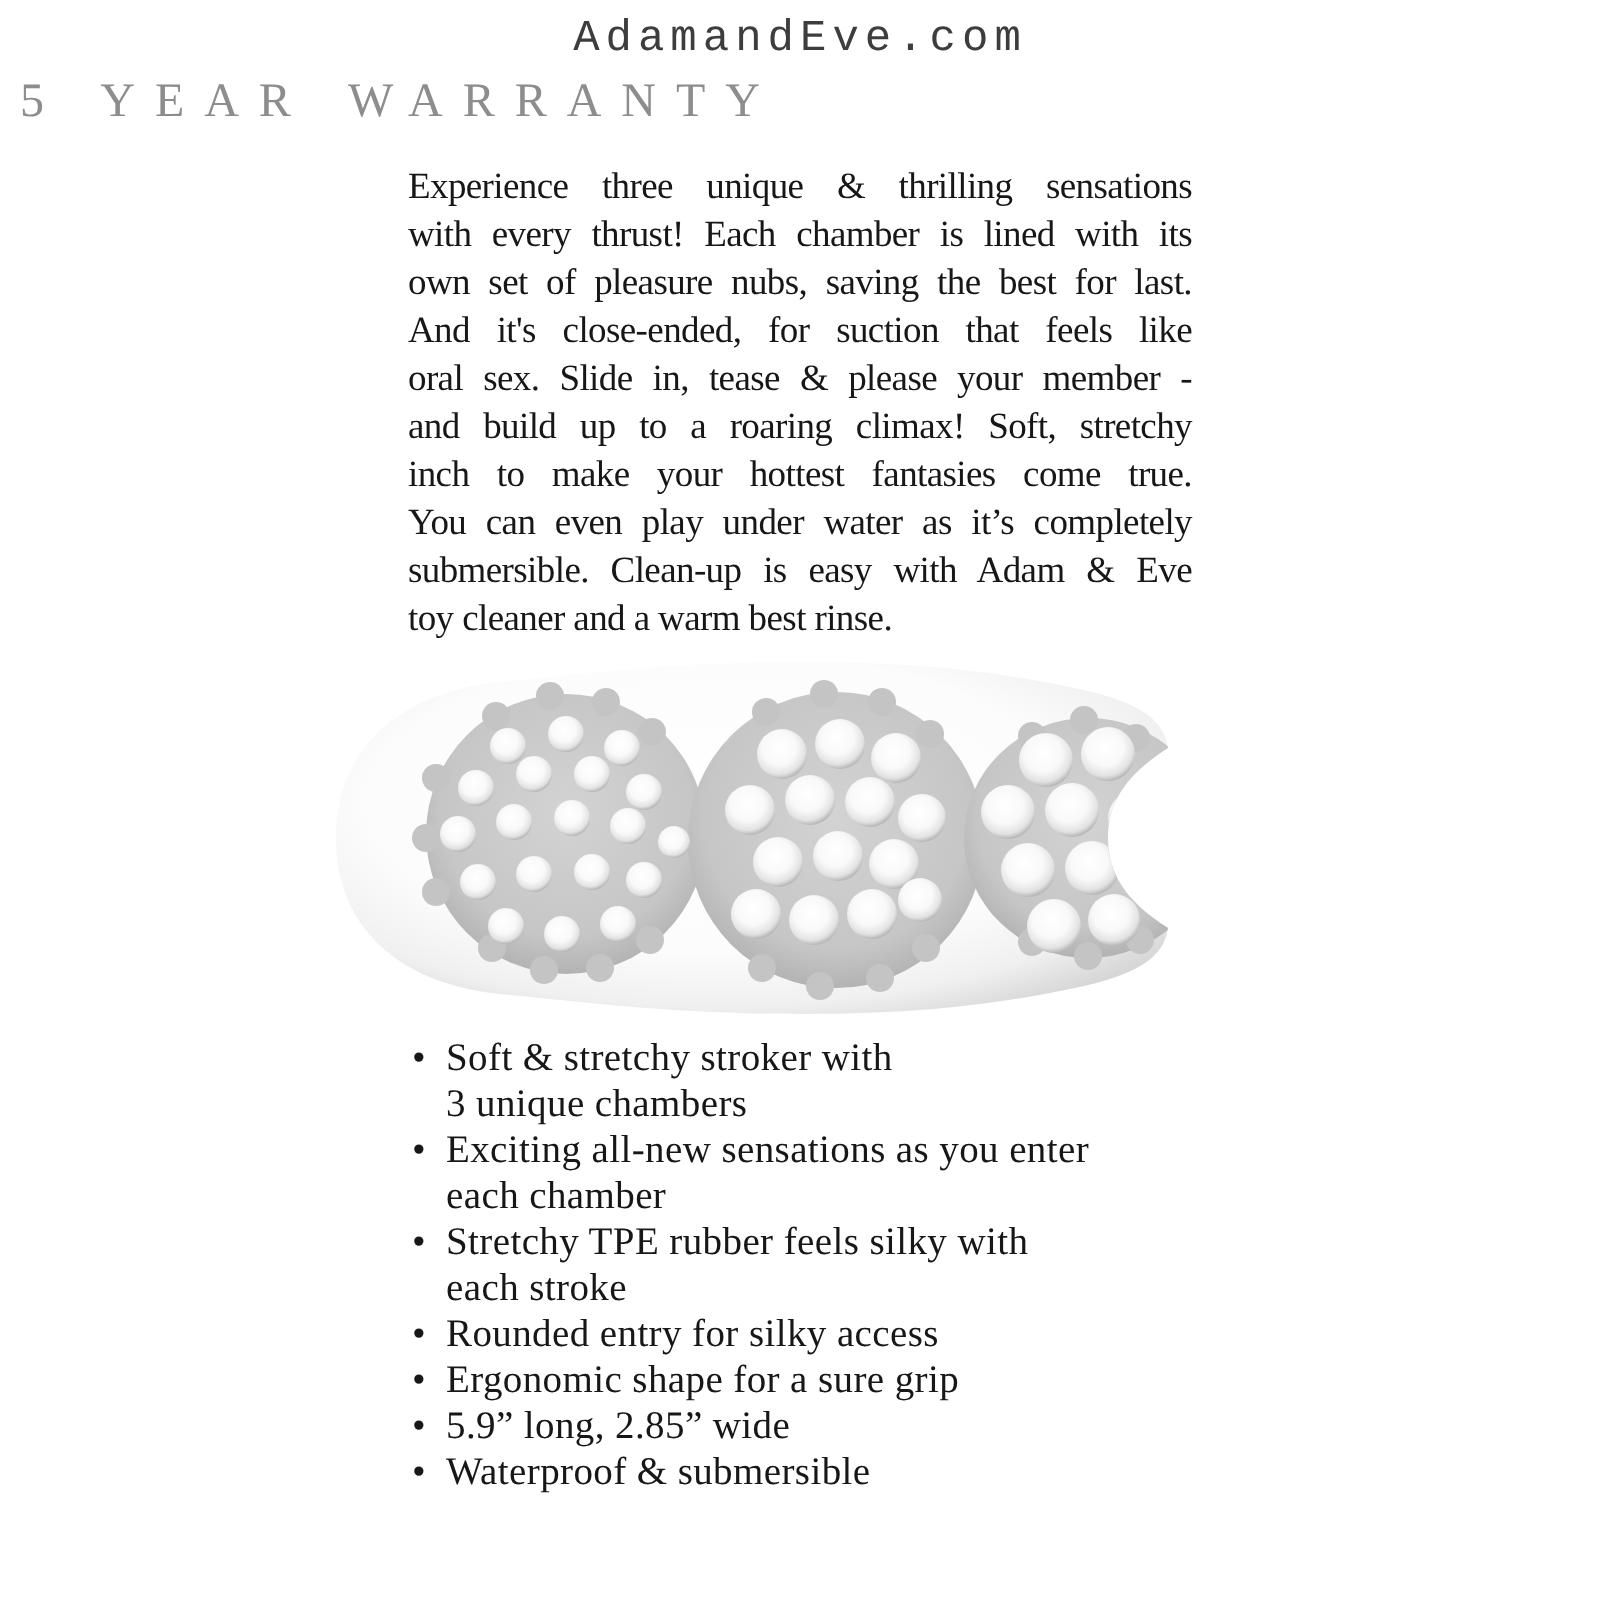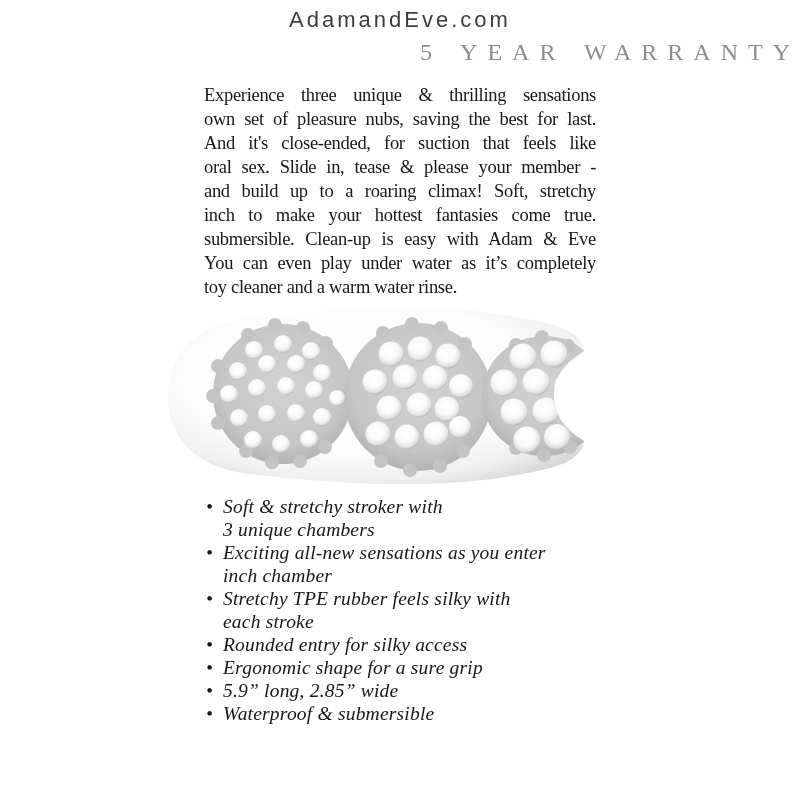--- a/index.html
+++ b/index.html
@@ -2,28 +2,28 @@
 <html><head>
 <meta charset="utf-8">
 <style>
   html,body{margin:0;padding:0;background:#ffffff;}
   body{width:800px;height:800px;overflow:hidden;font-family:"Liberation Serif",serif;color:#171717;}
   .page{width:800px;height:800px;position:relative;}
 
   .site-title{
     margin-top:7px;
     text-align:center;
-    font-family:Liberation Sans, sans-serif;
+    font-family:Liberation Mono, monospace;
     font-size:22px;
     letter-spacing:3px;
     color:#3d3d3d;
   }
   .warranty{
     margin-top:6px;
-    text-align:right;
+    text-align:left;
     font-size:24px;
     letter-spacing:10px;
     word-spacing:3px;
     padding-left:10px; 
     color:#8d8d8d;
   }
   .desc{
     width:392px;
     margin:17px auto 0;
     font-size:18.5px;
@@ -49,47 +49,47 @@
     padding:0 0 0 4px;
     list-style:none;
     font-size:19.5px;
     line-height:23px;
     letter-spacing:0.2px;
   }
   .features li{
     padding-left:17px;
     text-indent:-17px;
     white-space:pre-line;
-    font-style:italic;
   }
   .features .bullet{
     display:inline-block;
     width:17px;
     text-indent:0;
   }
 </style>
 </head>
 <body>
 
 <div class="page">
 
   <div class="site-title">AdamandEve.com</div>
 
   <div class="warranty">5 YEAR WARRANTY</div>
 
   <p class="desc">
     <span class="line">Experience three unique &amp; thrilling sensations</span>
+    <span class="line">with every thrust! Each chamber is lined with its</span>
     <span class="line">own set of pleasure nubs, saving the best for last.</span>
     <span class="line">And it's close-ended, for suction that feels like</span>
     <span class="line">oral sex. Slide in, tease &amp; please your member -</span>
     <span class="line">and build up to a roaring climax! Soft, stretchy</span>
     <span class="line">inch to make your hottest fantasies come true.</span>
+    <span class="line">You can even play under water as it’s completely</span>
     <span class="line">submersible. Clean-up is easy with Adam &amp; Eve</span>
-    <span class="line">You can even play under water as it’s completely</span>
-    <span class="line last">toy cleaner and a warm water rinse.</span>
+    <span class="line last">toy cleaner and a warm best rinse.</span>
   </p>
 
   <div class="figure" role="img" aria-label="Cross-section of soft white stroker showing three chambers lined with pleasure nubs and a close-ended right opening">
     <svg width="500" height="190" viewBox="0 0 500 190">
       <defs>
         <radialGradient id="gBody" cx="46%" cy="40%" r="68%">
           <stop offset="0" stop-color="#ffffff"></stop>
           <stop offset="0.62" stop-color="#fcfcfc"></stop>
           <stop offset="0.85" stop-color="#f0f0f0"></stop>
           <stop offset="1" stop-color="#d7d7d7"></stop>
@@ -203,21 +203,21 @@
             <circle cx="444" cy="112" r="10"></circle>
         </g>
       </g>
     </svg>
   </div>
 
   <ul class="features">
     <li><span class="bullet">•</span><span class="ft">Soft &amp; stretchy stroker with
 3 unique chambers</span></li>
     <li><span class="bullet">•</span><span class="ft">Exciting all-new sensations as you enter
-inch chamber</span></li>
+each chamber</span></li>
     <li><span class="bullet">•</span><span class="ft">Stretchy TPE rubber feels silky with
 each stroke</span></li>
     <li><span class="bullet">•</span><span class="ft">Rounded entry for silky access</span></li>
     <li><span class="bullet">•</span><span class="ft">Ergonomic shape for a sure grip</span></li>
     <li><span class="bullet">•</span><span class="ft">5.9” long, 2.85” wide</span></li>
     <li><span class="bullet">•</span><span class="ft">Waterproof &amp; submersible</span></li>
   </ul>
 
 </div>
 

